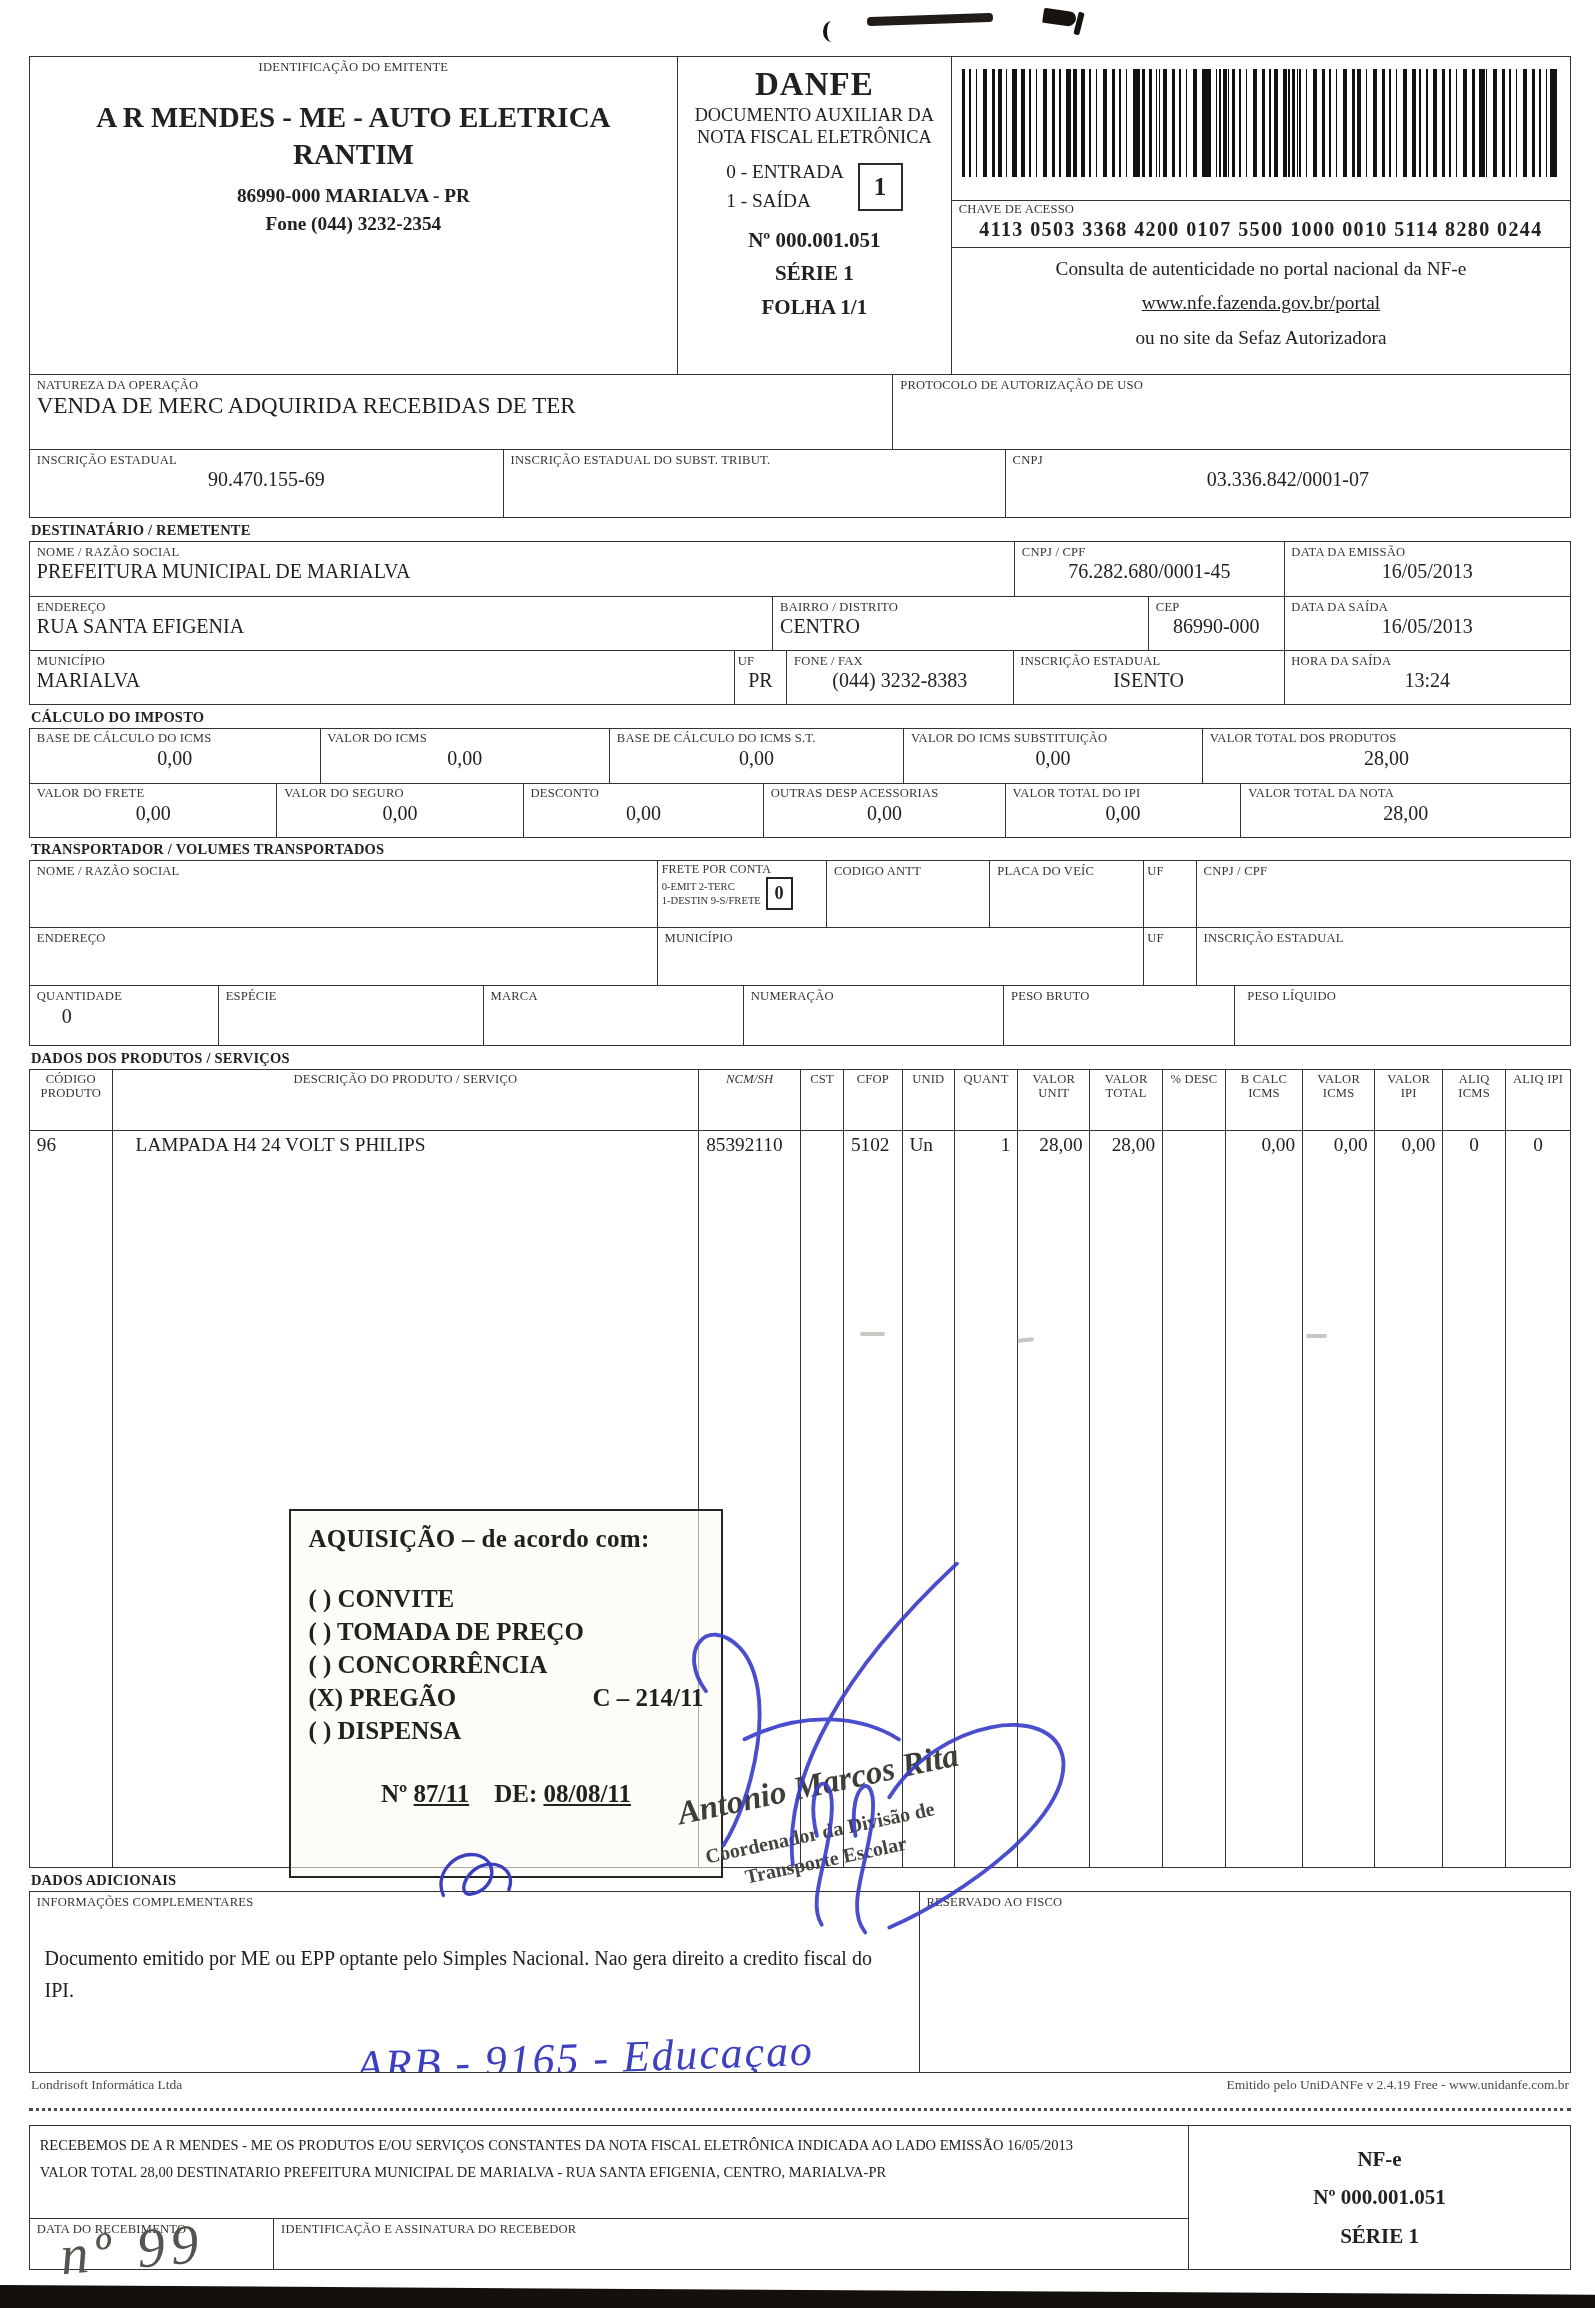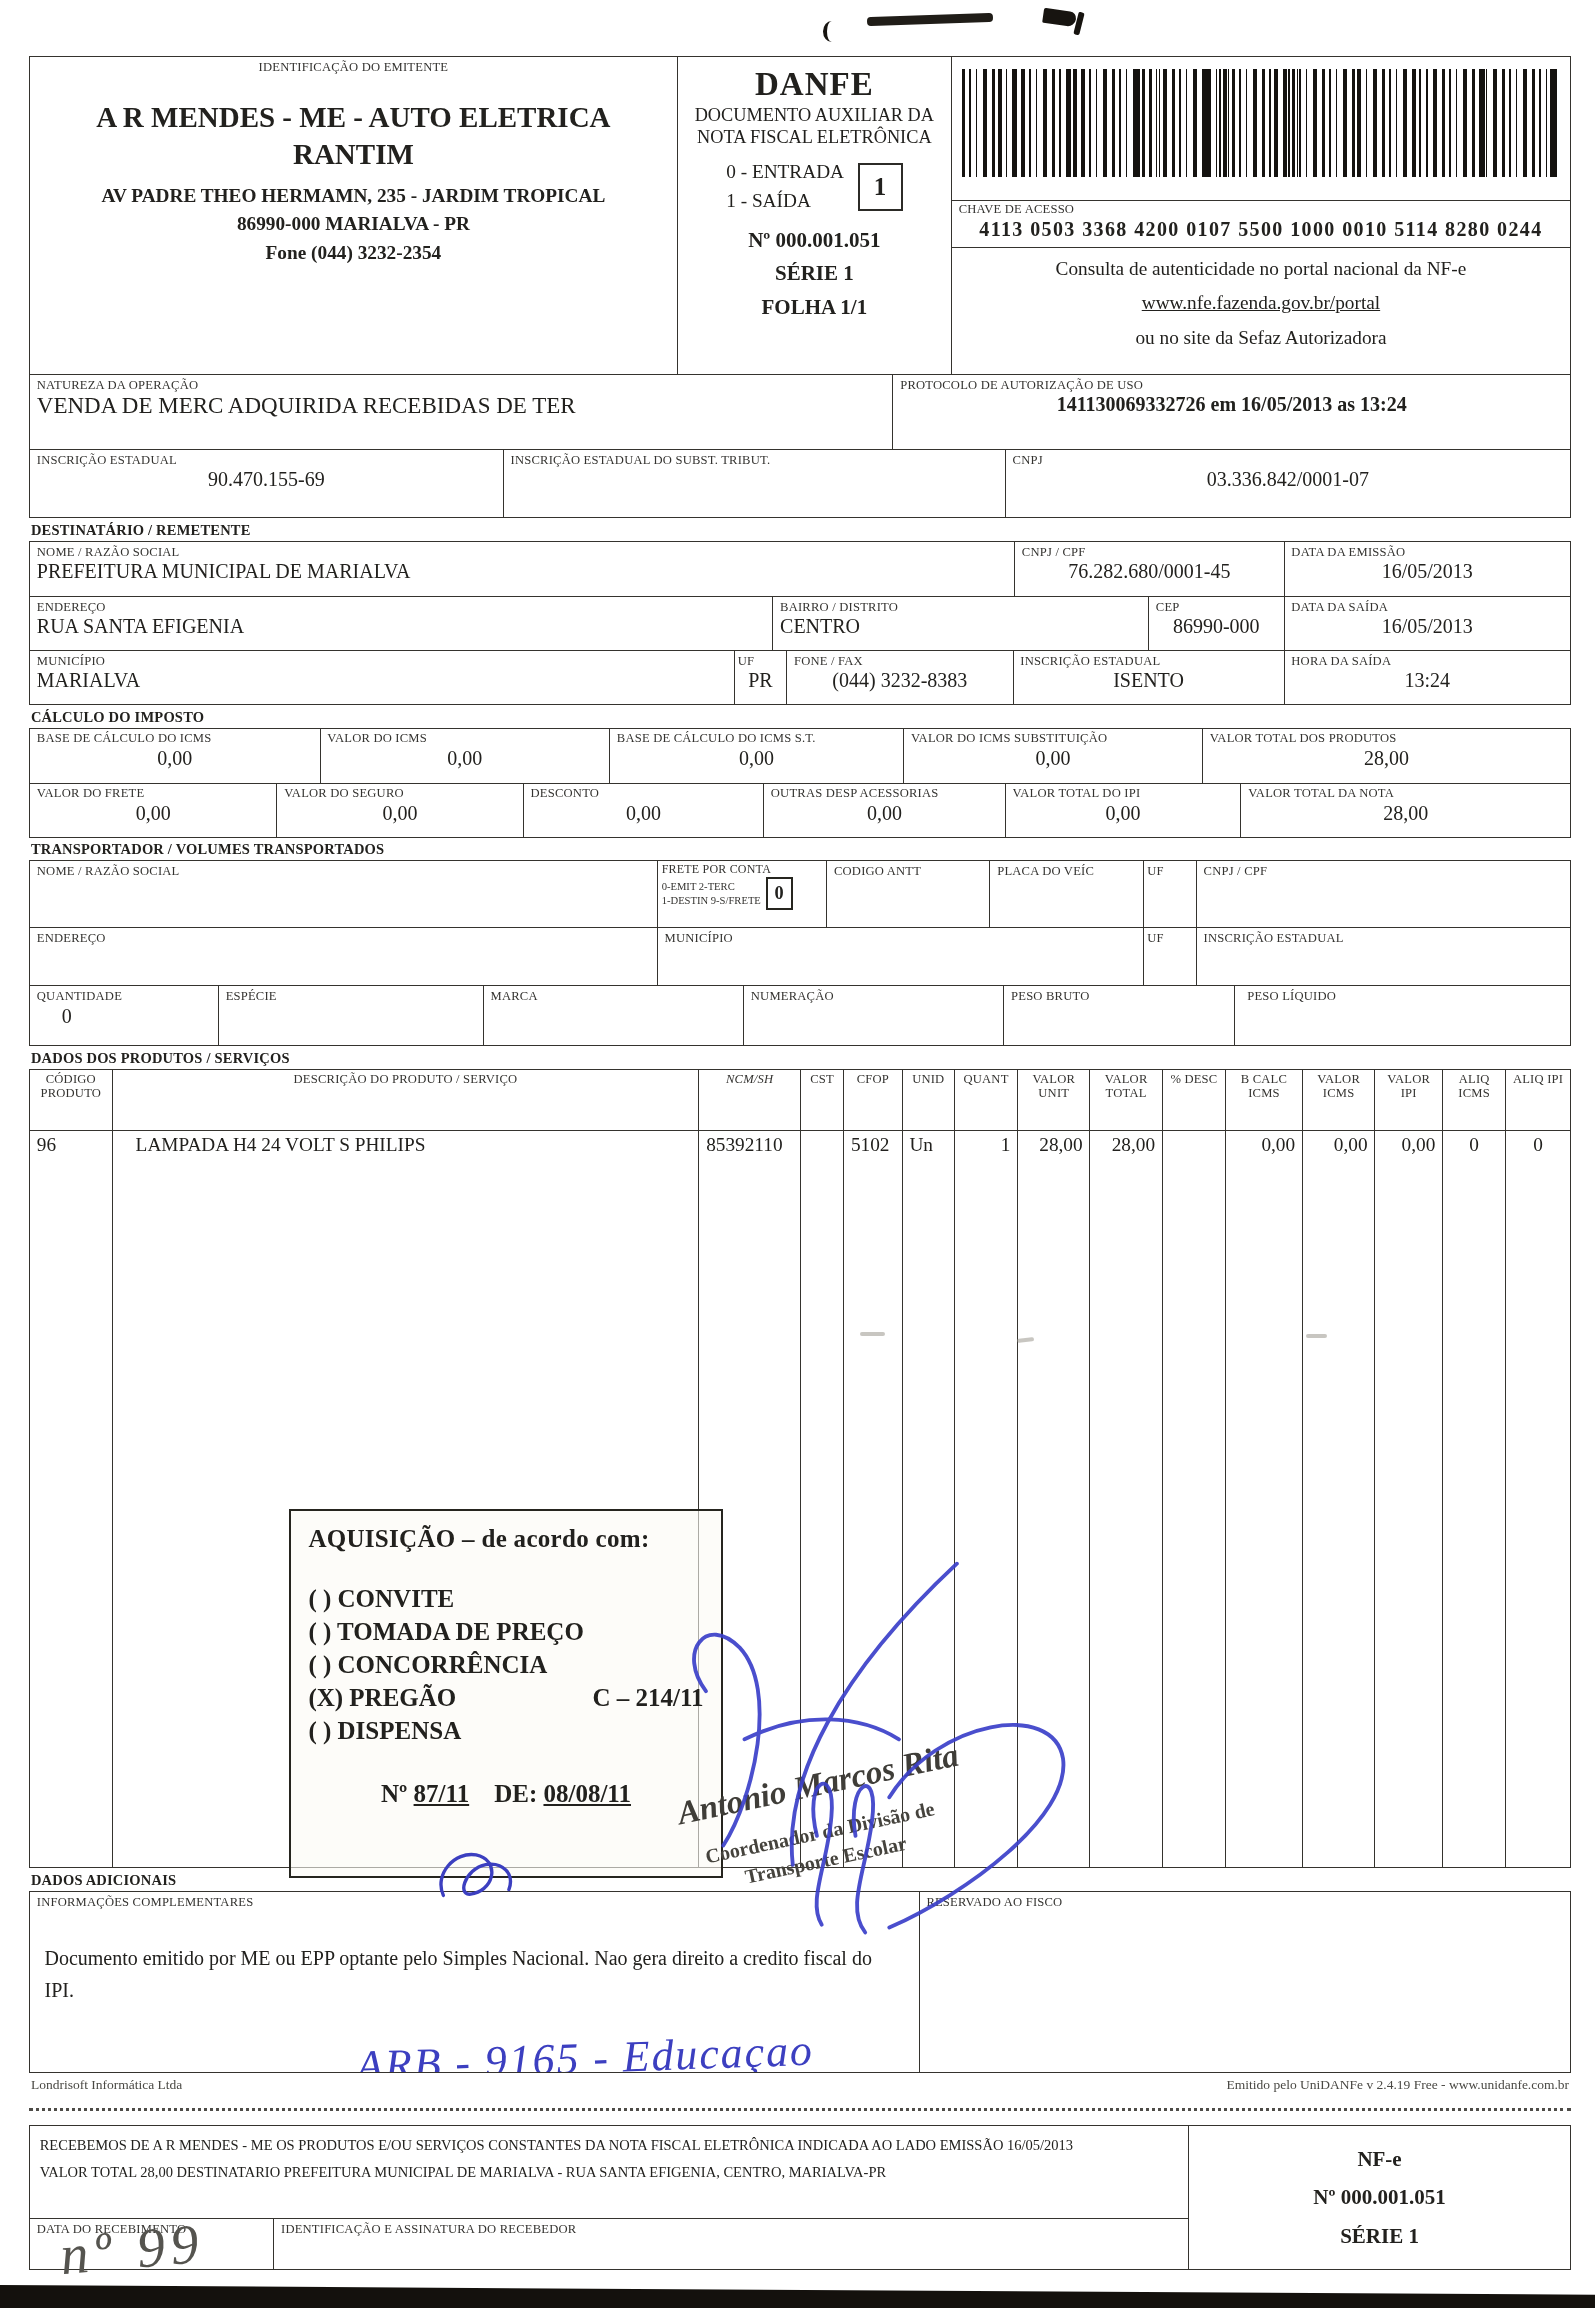--- a/index.html
+++ b/index.html
@@ -85,21 +85,20 @@
       <div class="b4"></div>
   </div>
 
   <div class="doc">
 
     <div class="grp">
       <div class="row" style="height:317px;">
         <div class="c" style="width:42%;">
           <div class="lbl" style="text-align:center;">IDENTIFICAÇÃO DO EMITENTE</div>
           <div class="emit-title">A R MENDES - ME - AUTO ELETRICA RANTIM</div>
-          <div class="emit-line">AV PADRE THEO HERMAMN, 235 - JARDIM TROPICAL</div>
           <div class="emit-line">86990-000 MARIALVA - PR</div>
           <div class="emit-line">Fone (044) 3232-2354</div>
         </div>
         <div class="c" style="width:17.8%;">
           <div class="danfe-t">DANFE</div>
           <div class="danfe-s">DOCUMENTO AUXILIAR DA NOTA FISCAL ELETRÔNICA</div>
           <div class="es-wrap">
             <div class="es-lines">
               <div>0 - ENTRADA</div>
               <div>1 - SAÍDA</div>
@@ -128,21 +127,20 @@
         </div>
       </div>
 
       <div class="row" style="height:75px;">
         <div class="c" style="width:56%;">
           <div class="lbl">NATUREZA DA OPERAÇÃO</div>
           <div class="val" style="font-size:23px;">VENDA DE MERC ADQUIRIDA RECEBIDAS DE TER</div>
         </div>
         <div class="c" style="width:44%;">
           <div class="lbl">PROTOCOLO DE AUTORIZAÇÃO DE USO</div>
-          <div class="val vc bold">141130069332726 em 16/05/2013 as 13:24</div>
         </div>
       </div>
 
       <div class="row" style="height:68px;">
         <div class="c" style="width:30.7%;">
           <div class="lbl">INSCRIÇÃO ESTADUAL</div>
           <div class="val vc">90.470.155-69</div>
         </div>
         <div class="c" style="width:32.6%;">
           <div class="lbl">INSCRIÇÃO ESTADUAL DO SUBST. TRIBUT.</div>

